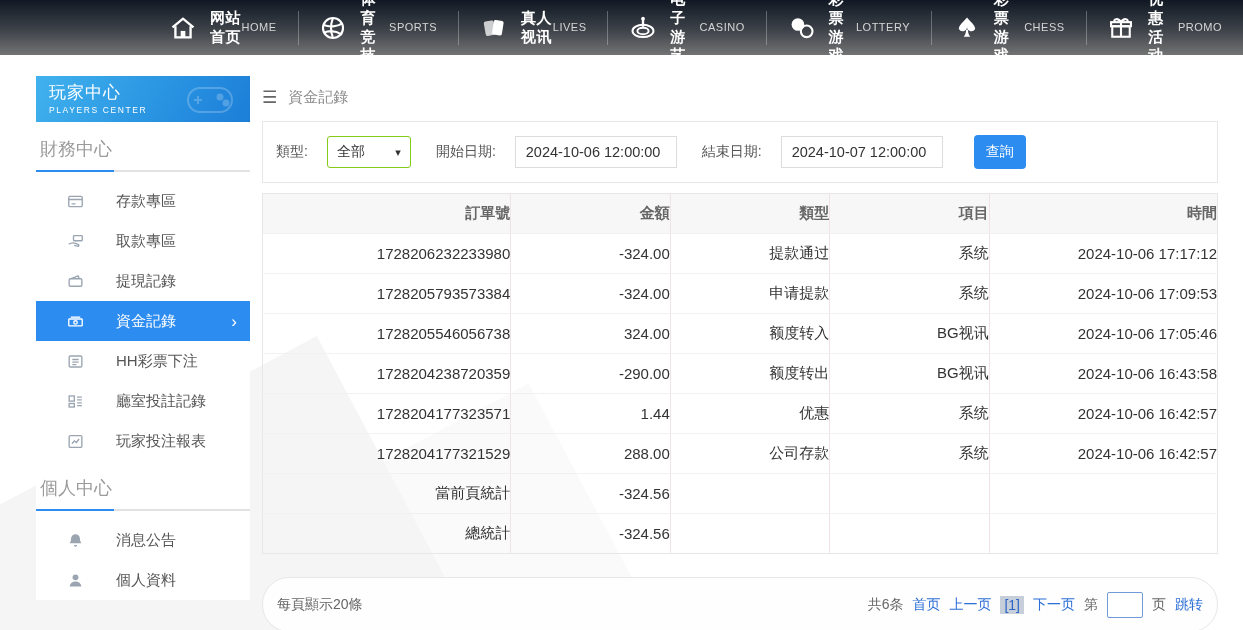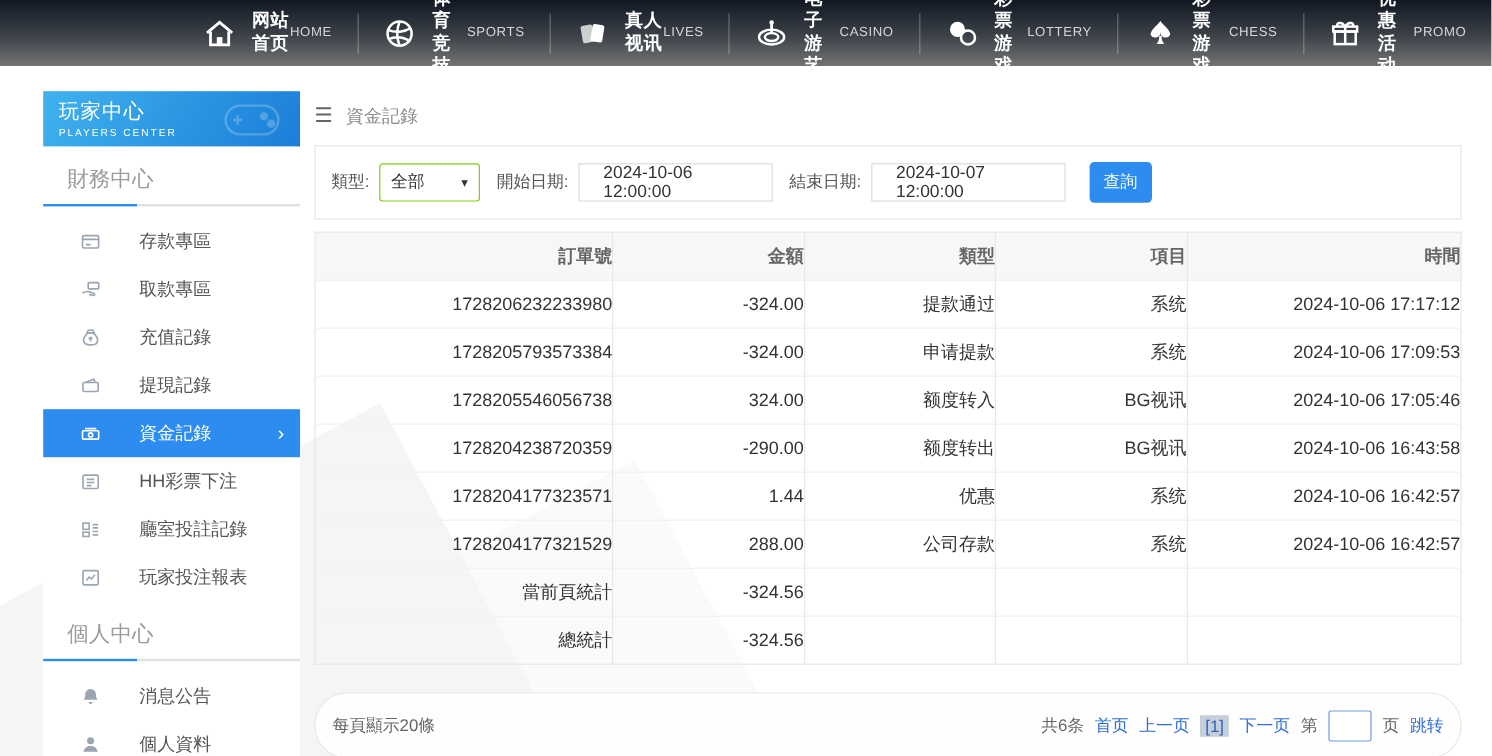--- a/index.html
+++ b/index.html
@@ -25,42 +25,42 @@
   .nen { color:#d6d6d6; font-size:11px; letter-spacing:0.5px; }
   .navdiv { width:1px; height:34px; background:rgba(255,255,255,0.28); }
 
   
   .sidebar { position:absolute; left:36px; top:76px; width:214px; z-index:2; background:#fff; }
   .sb-header { height:46px; background:linear-gradient(120deg,#41b2ee 0%,#2a95e2 55%,#1c7ed8 100%);
     color:#fff; padding:5px 13px; position:relative; overflow:hidden; }
   .sb-title { font-size:17px; font-weight:normal; letter-spacing:1px; line-height:1.4; }
   .sb-sub { font-size:8.5px; letter-spacing:1.6px; }
   .sb-mark { position:absolute; right:4px; top:2px; width:72px; height:44px; opacity:0.22; color:#fff; }
-  .sheading { color:#9b9b9b; font-size:18px; padding:15px 4px 9px;margin-left:16px; }
+  .sheading { color:#9b9b9b; font-size:18px; padding:15px 4px 9px; }
   .srule { height:2px; background:linear-gradient(to right,#2d8cf0 0,#2d8cf0 78px,#e2e2e2 78px); margin-bottom:9px; }
   .sitem { height:40px; display:flex; align-items:center; padding-left:30px; gap:31px;
     font-size:15px; color:#555; cursor:pointer; position:relative; }
   .sitem .icon { width:19px; height:19px; color:#9aa5b1; }
   .sitem.active { background:#2d8cf0; color:#fff; }
   .sitem.active .icon { color:#fff; }
   .chev { position:absolute; right:13px; font-size:17px; color:#fff; line-height:1; }
 
   
   .main { position:absolute; left:262px; top:83px; width:956px; z-index:1; }
   .breadcrumb { display:flex; align-items:center; gap:11px; height:28px; margin-bottom:10px; }
   .bc-ham { font-size:17px; color:#666; }
   .bc-title { font-size:15px; color:#8c8c8c; }
   .panel { border:1px solid #e7e7e7; background:#fff; }
 
-  .filter { display:flex; align-items:center; padding:13px 13px; gap:8px; font-size:14px; color:#555; }
+  .filter { display:flex; align-items:center; padding:13px 13px; gap:19px; font-size:14px; color:#555; }
   .sel { width:84px; height:32px; border:1px solid #84cc16; border-radius:3px; background:#fff;
     display:flex; align-items:center; justify-content:space-between; padding:0 9px; color:#333; cursor:pointer; }
   .sel .caret { font-size:11px; color:#333; }
   .dateinput { width:162px; height:32px; border:1px solid #dcdcdc; background:#fff;
-    display:flex; align-items:center; padding:0 20px; color:#333; font-size:14.5px; cursor:text; }
+    display:flex; align-items:center; padding:0 10px; color:#333; font-size:14.5px; cursor:text; }
   .lab { margin-left:6px; }
   .btn { min-width:48px; height:34px; padding:0 12px; margin-left:12px; background:#2d8cf0; color:#fff;
     border:none; border-radius:4px; font-size:14px; cursor:pointer; font-family:inherit; }
 
   table { width:100%; border-collapse:collapse; table-layout:fixed; margin-top:10px; }
   th { height:40px; background:#f7f7f7; color:#666; font-weight:bold; font-size:15px; }
   td { height:40px; color:#333; font-size:15px; }
   th,td { text-align:right; border-right:1px solid #f0e3e3; border-bottom:1px solid #f1f1f1; }
   th:last-child, td:last-child { border-right:none; }
   table { border:1px solid #e7e7e7; }
@@ -208,30 +208,20 @@
           <svg viewBox="0 0 24 24" fill="none" stroke="currentColor" stroke-width="1.7">
             <rect x="9.5" y="4.5" width="11" height="6.5" rx="0.8"></rect>
             <path d="M3.5 15.5c2.6-2 4.8-2.2 7.3-1.3l4.4 1.5c1.9.7 1.2 2.7-.9 2.2l-4-.9"></path>
           </svg>
         </span>
         <span class="slabel">取款專區</span>
       </div>
       <div class="sitem">
         <span class="icon">
           <svg viewBox="0 0 24 24" fill="none" stroke="currentColor" stroke-width="1.7">
-            <path d="M9.5 4h5l1.3 3h-7.6z"></path>
-            <path d="M9 7h6c3 2.6 4.4 5.4 4.4 7.8 0 3-2.6 4.7-7.4 4.7s-7.4-1.7-7.4-4.7C4.6 12.4 6 9.6 9 7z"></path>
-            <path d="M12 10.5v5.5M9.8 12.6h4.4"></path>
-          </svg>
-        </span>
-        <span class="slabel">充值記錄</span>
-      </div>
-      <div class="sitem">
-        <span class="icon">
-          <svg viewBox="0 0 24 24" fill="none" stroke="currentColor" stroke-width="1.7">
             <rect x="4" y="8.5" width="16" height="9.5" rx="1.5"></rect>
             <path d="M6.5 8.5l8.8-3.6 1.6 3.6"></path>
           </svg>
         </span>
         <span class="slabel">提現記錄</span>
       </div>
       <div class="sitem active">
         <span class="icon">
           <svg viewBox="0 0 24 24" fill="none" stroke="currentColor" stroke-width="1.7">
             <path d="M6 6.5h12"></path>

